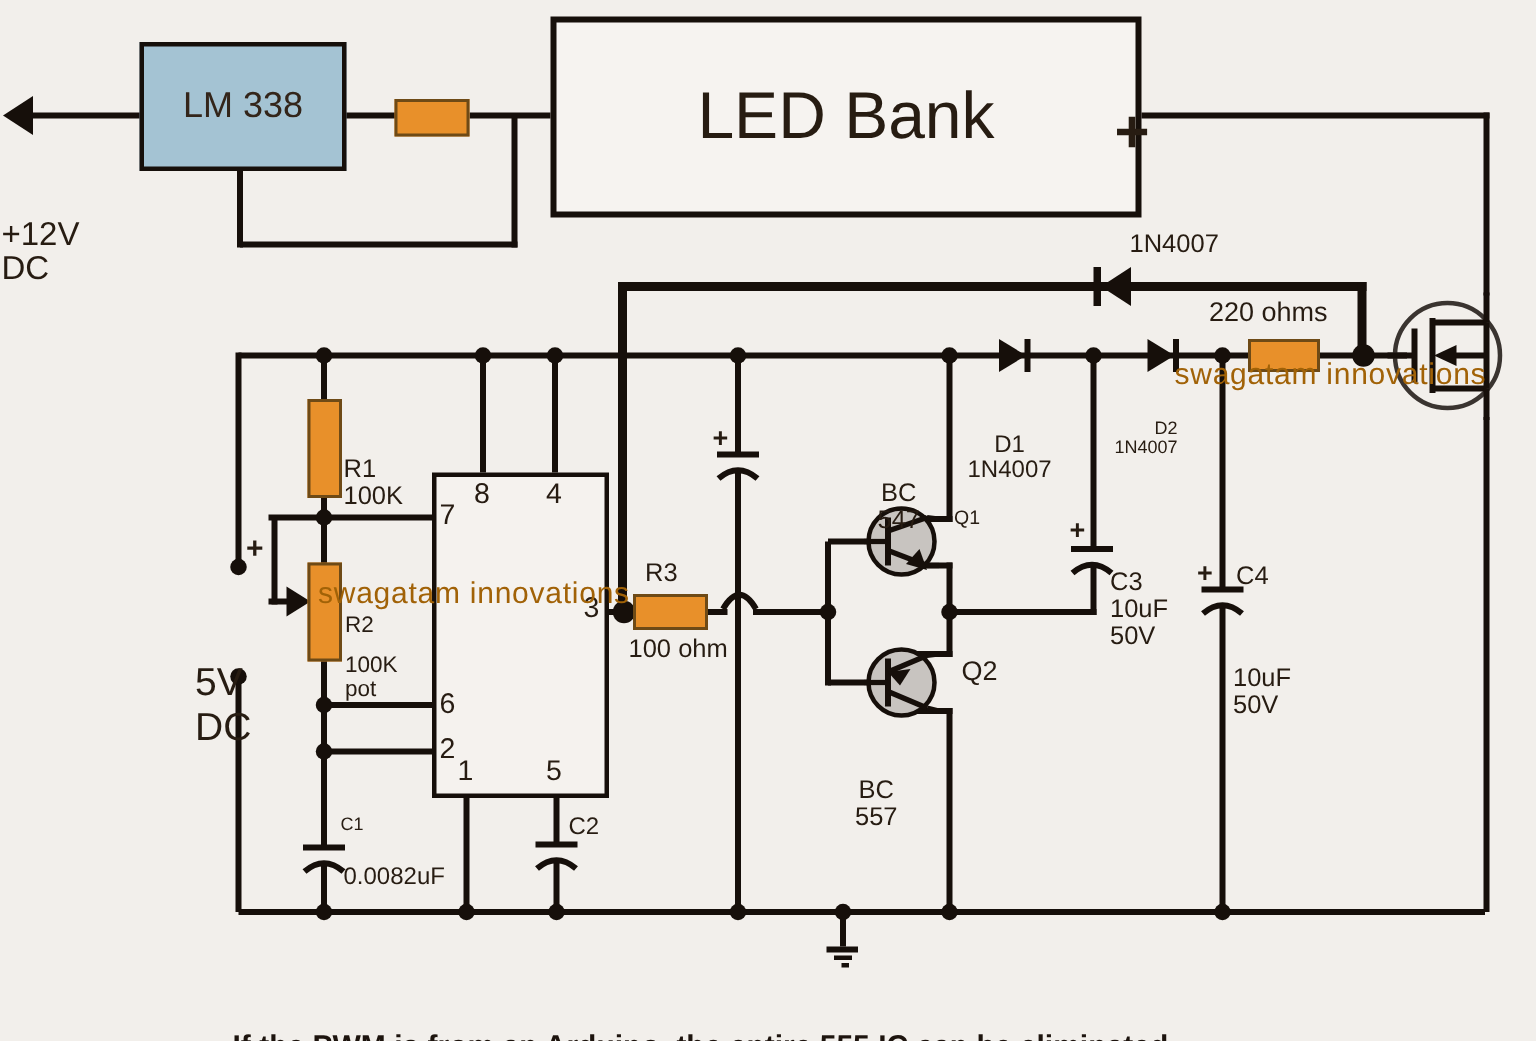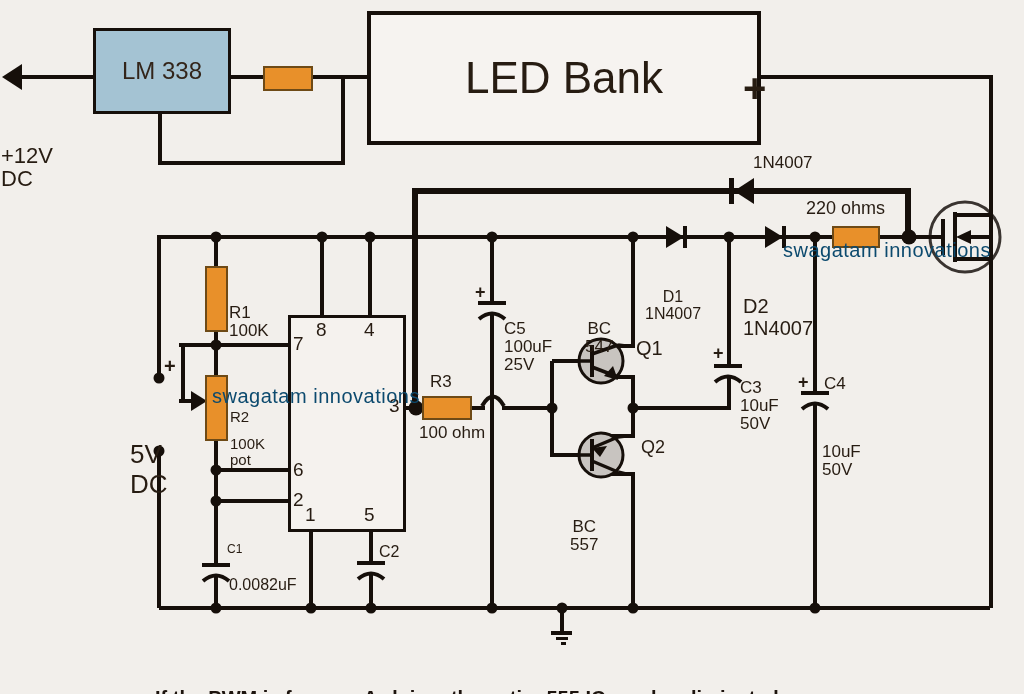--- a/index.html
+++ b/index.html
@@ -6,21 +6,21 @@
   .canvas{position:relative;width:1024px;height:694px;background:#f2efeb;
     font-family:"Liberation Sans",sans-serif;color:#271c12;overflow:hidden}
   .w{position:absolute;background:#160f0a}
   .tw{position:absolute;background:#160f0a}
   .dot{position:absolute;width:11px;height:11px;border-radius:50%;background:#160f0a;transform:translate(-50%,-50%)}
   .dot.big{width:15px;height:15px}
   .res{position:absolute;background:#e8902a;border:2px solid #6e4a16;box-sizing:border-box}
   .box{position:absolute;border:3px solid #160f0a;box-sizing:border-box}
   .lbl{position:absolute;white-space:pre;line-height:1.08;color:#271c12}
   .lbl span{display:block}
-  .wm{position:absolute;color:#0c4a6e;font-size:20px;letter-spacing:.5px;white-space:pre;z-index:9}
+  .wm{position:absolute;color:#a16207;font-size:20px;letter-spacing:.5px;white-space:pre;z-index:9}
   svg{position:absolute;overflow:visible}
   .arrow-left{position:absolute;width:0;height:0;border-top:13px solid transparent;border-bottom:13px solid transparent;border-right:20px solid #160f0a}
   .arrow-right{position:absolute;width:0;height:0;border-top:10px solid transparent;border-bottom:10px solid transparent;border-left:16px solid #160f0a}
 </style>
 </head>
 <body>
 
 <div class="canvas">
 
   <i class="w" style="left:16px;top:75px;width:78px;height:4px"></i>
@@ -224,37 +224,34 @@
   <div class="lbl" style="left:229px;top:267px;font-size:17px">
     <span>R1</span><span>100K</span>
   </div>
   <div class="lbl" style="left:230px;top:377px;font-size:15px">
     <span>R2</span><span style="margin-top:10px">100K</span><span>pot</span>
   </div>
   <span class="lbl" style="left:430px;top:373px;font-size:17px">R3</span>
   <span class="lbl" style="left:419px;top:424px;font-size:17px">100 ohm</span>
 
   <span class="lbl" style="left:475px;top:283px;font-size:18px;font-weight:bold">+</span>
-  <div class="lbl" style="left:504px;top:283px;font-size:17px">
-    <span>C5</span><span>100uF</span><span>25V</span>
-  </div>
 
   <div class="lbl" style="left:585px;top:283px;font-size:17px;text-align:center">
     <span>BC</span><span>547</span>
   </div>
-  <span class="lbl" style="left:636px;top:338px;font-size:20px">Q1</span>
+  <span class="lbl" style="left:636px;top:338px;font-size:13px">Q1</span>
   <span class="lbl" style="left:641px;top:438px;font-size:18px">Q2</span>
   <div class="lbl" style="left:570px;top:481px;font-size:17px;text-align:center">
     <span>BC</span><span>557</span>
   </div>
 
   <div class="lbl" style="left:645px;top:253px;font-size:16px;text-align:center">
     <span>D1</span><span>1N4007</span>
   </div>
-  <div class="lbl" style="left:743px;top:253px;font-size:20px;text-align:left">
+  <div class="lbl" style="left:743px;top:253px;font-size:12px;text-align:right">
     <span>D2</span><span>1N4007</span>
   </div>
 
   <span class="lbl" style="left:713px;top:344px;font-size:18px;font-weight:bold">+</span>
   <div class="lbl" style="left:740px;top:342px;font-size:17px">
     <span>C3</span><span>10uF</span><span>50V</span>
   </div>
   <span class="lbl" style="left:798px;top:373px;font-size:18px;font-weight:bold">+</span>
   <span class="lbl" style="left:824px;top:375px;font-size:17px">C4</span>
   <div class="lbl" style="left:822px;top:406px;font-size:17px">

